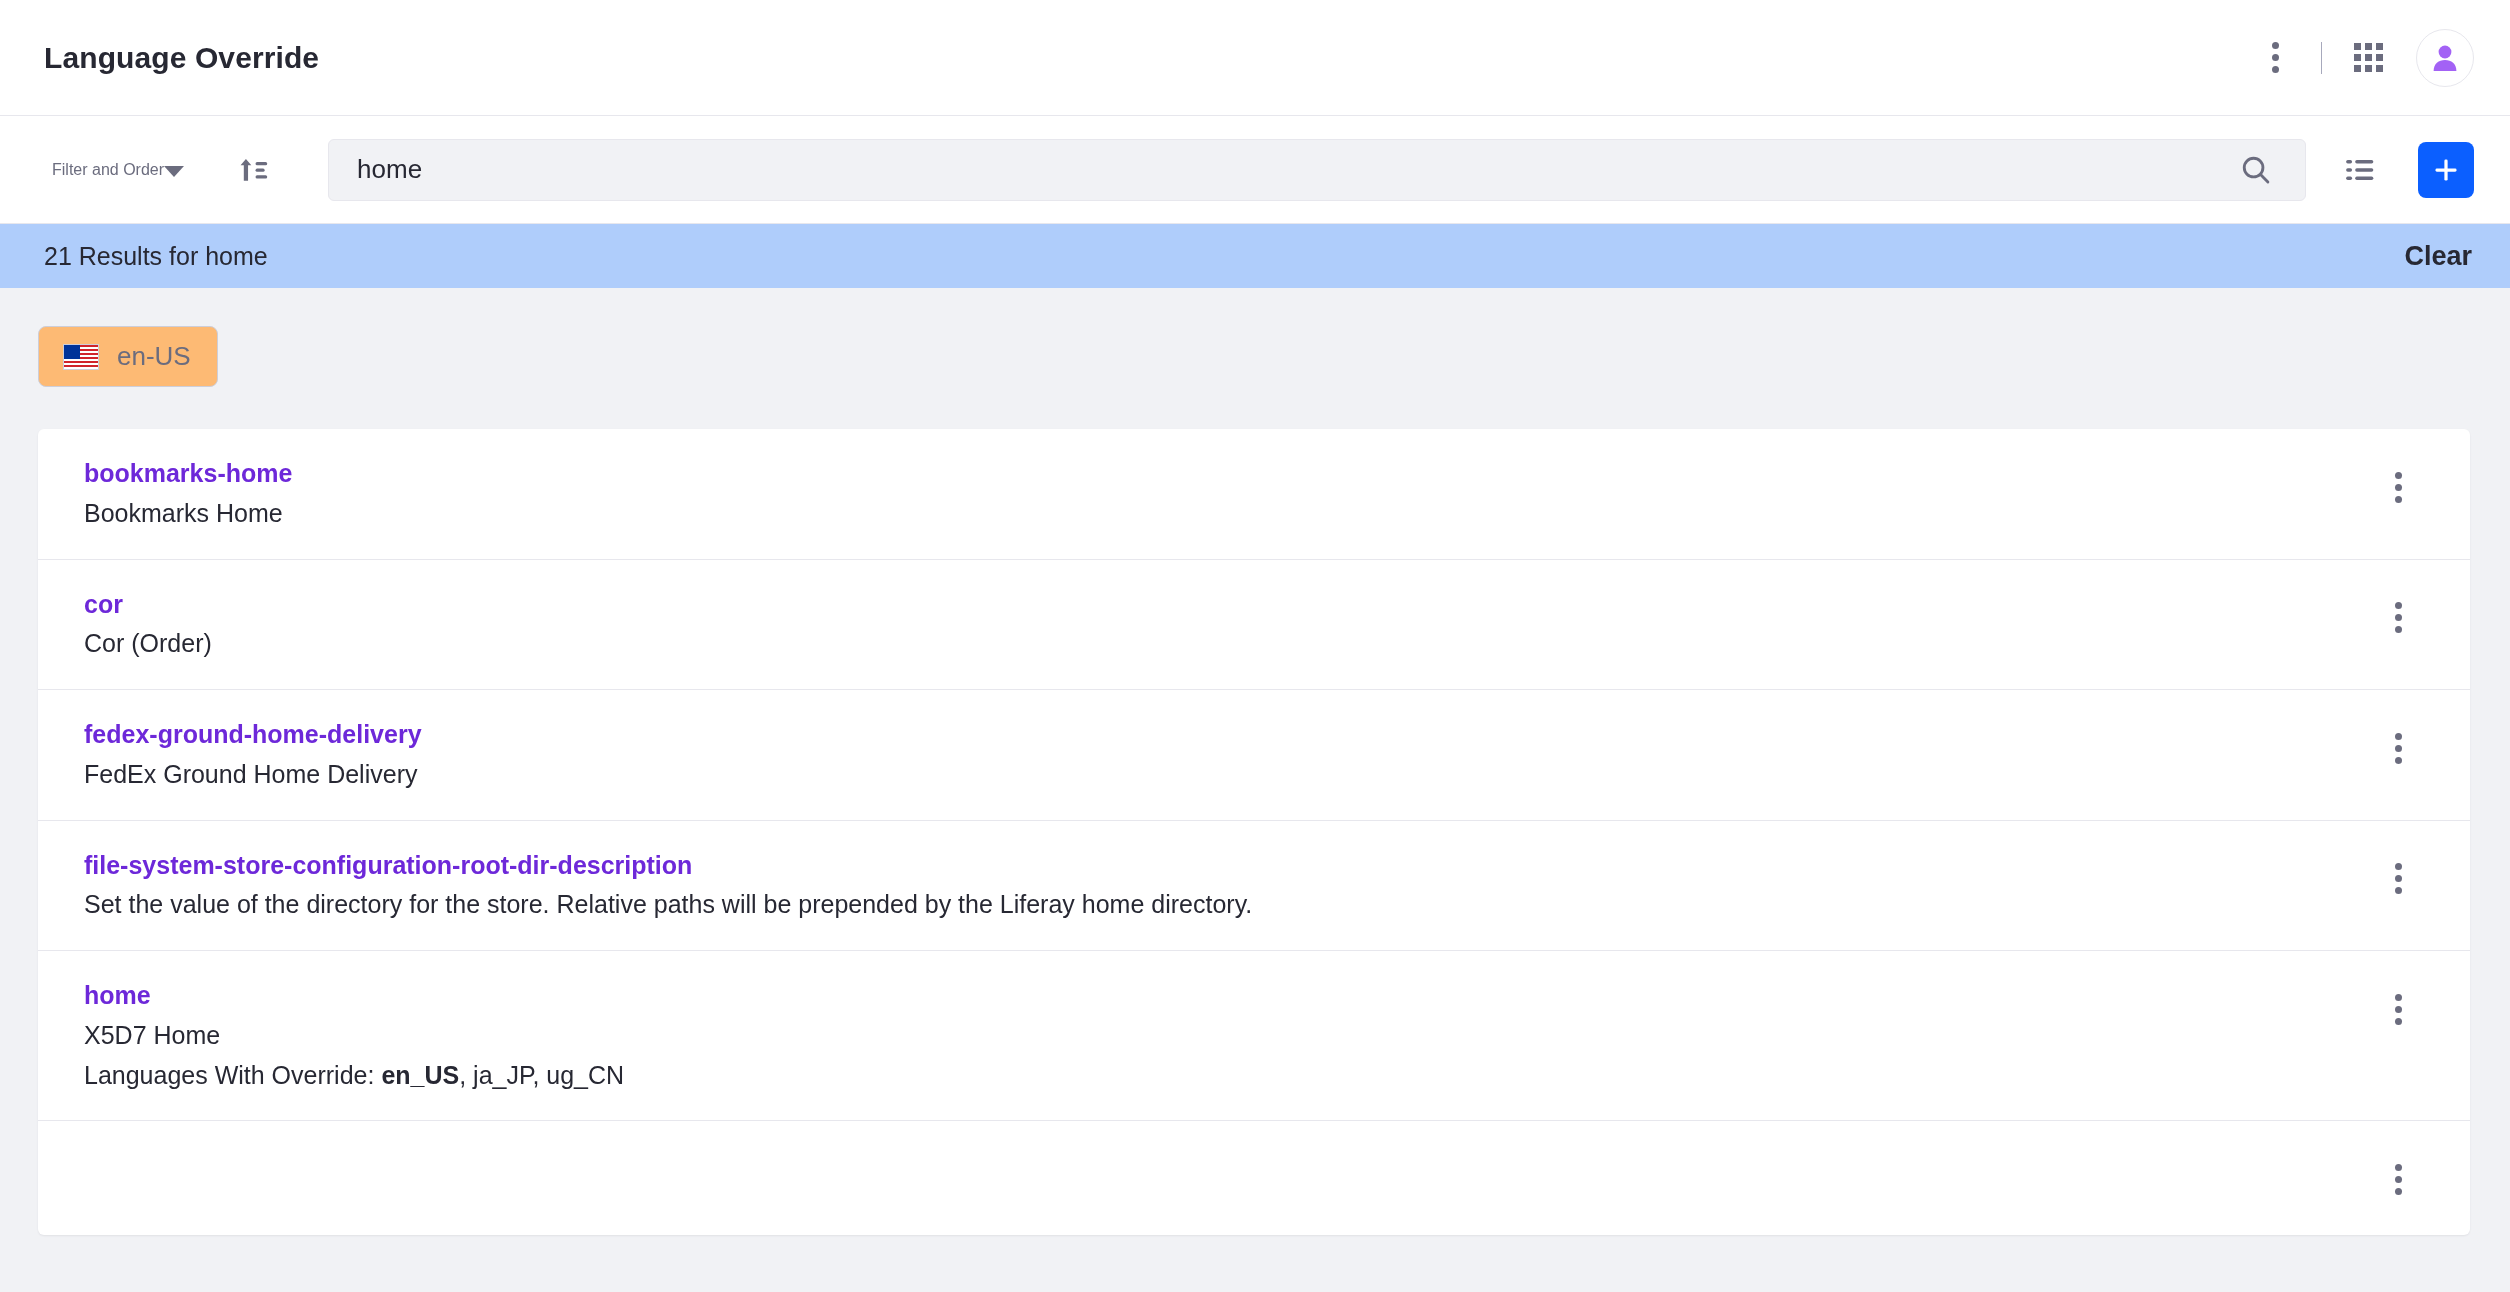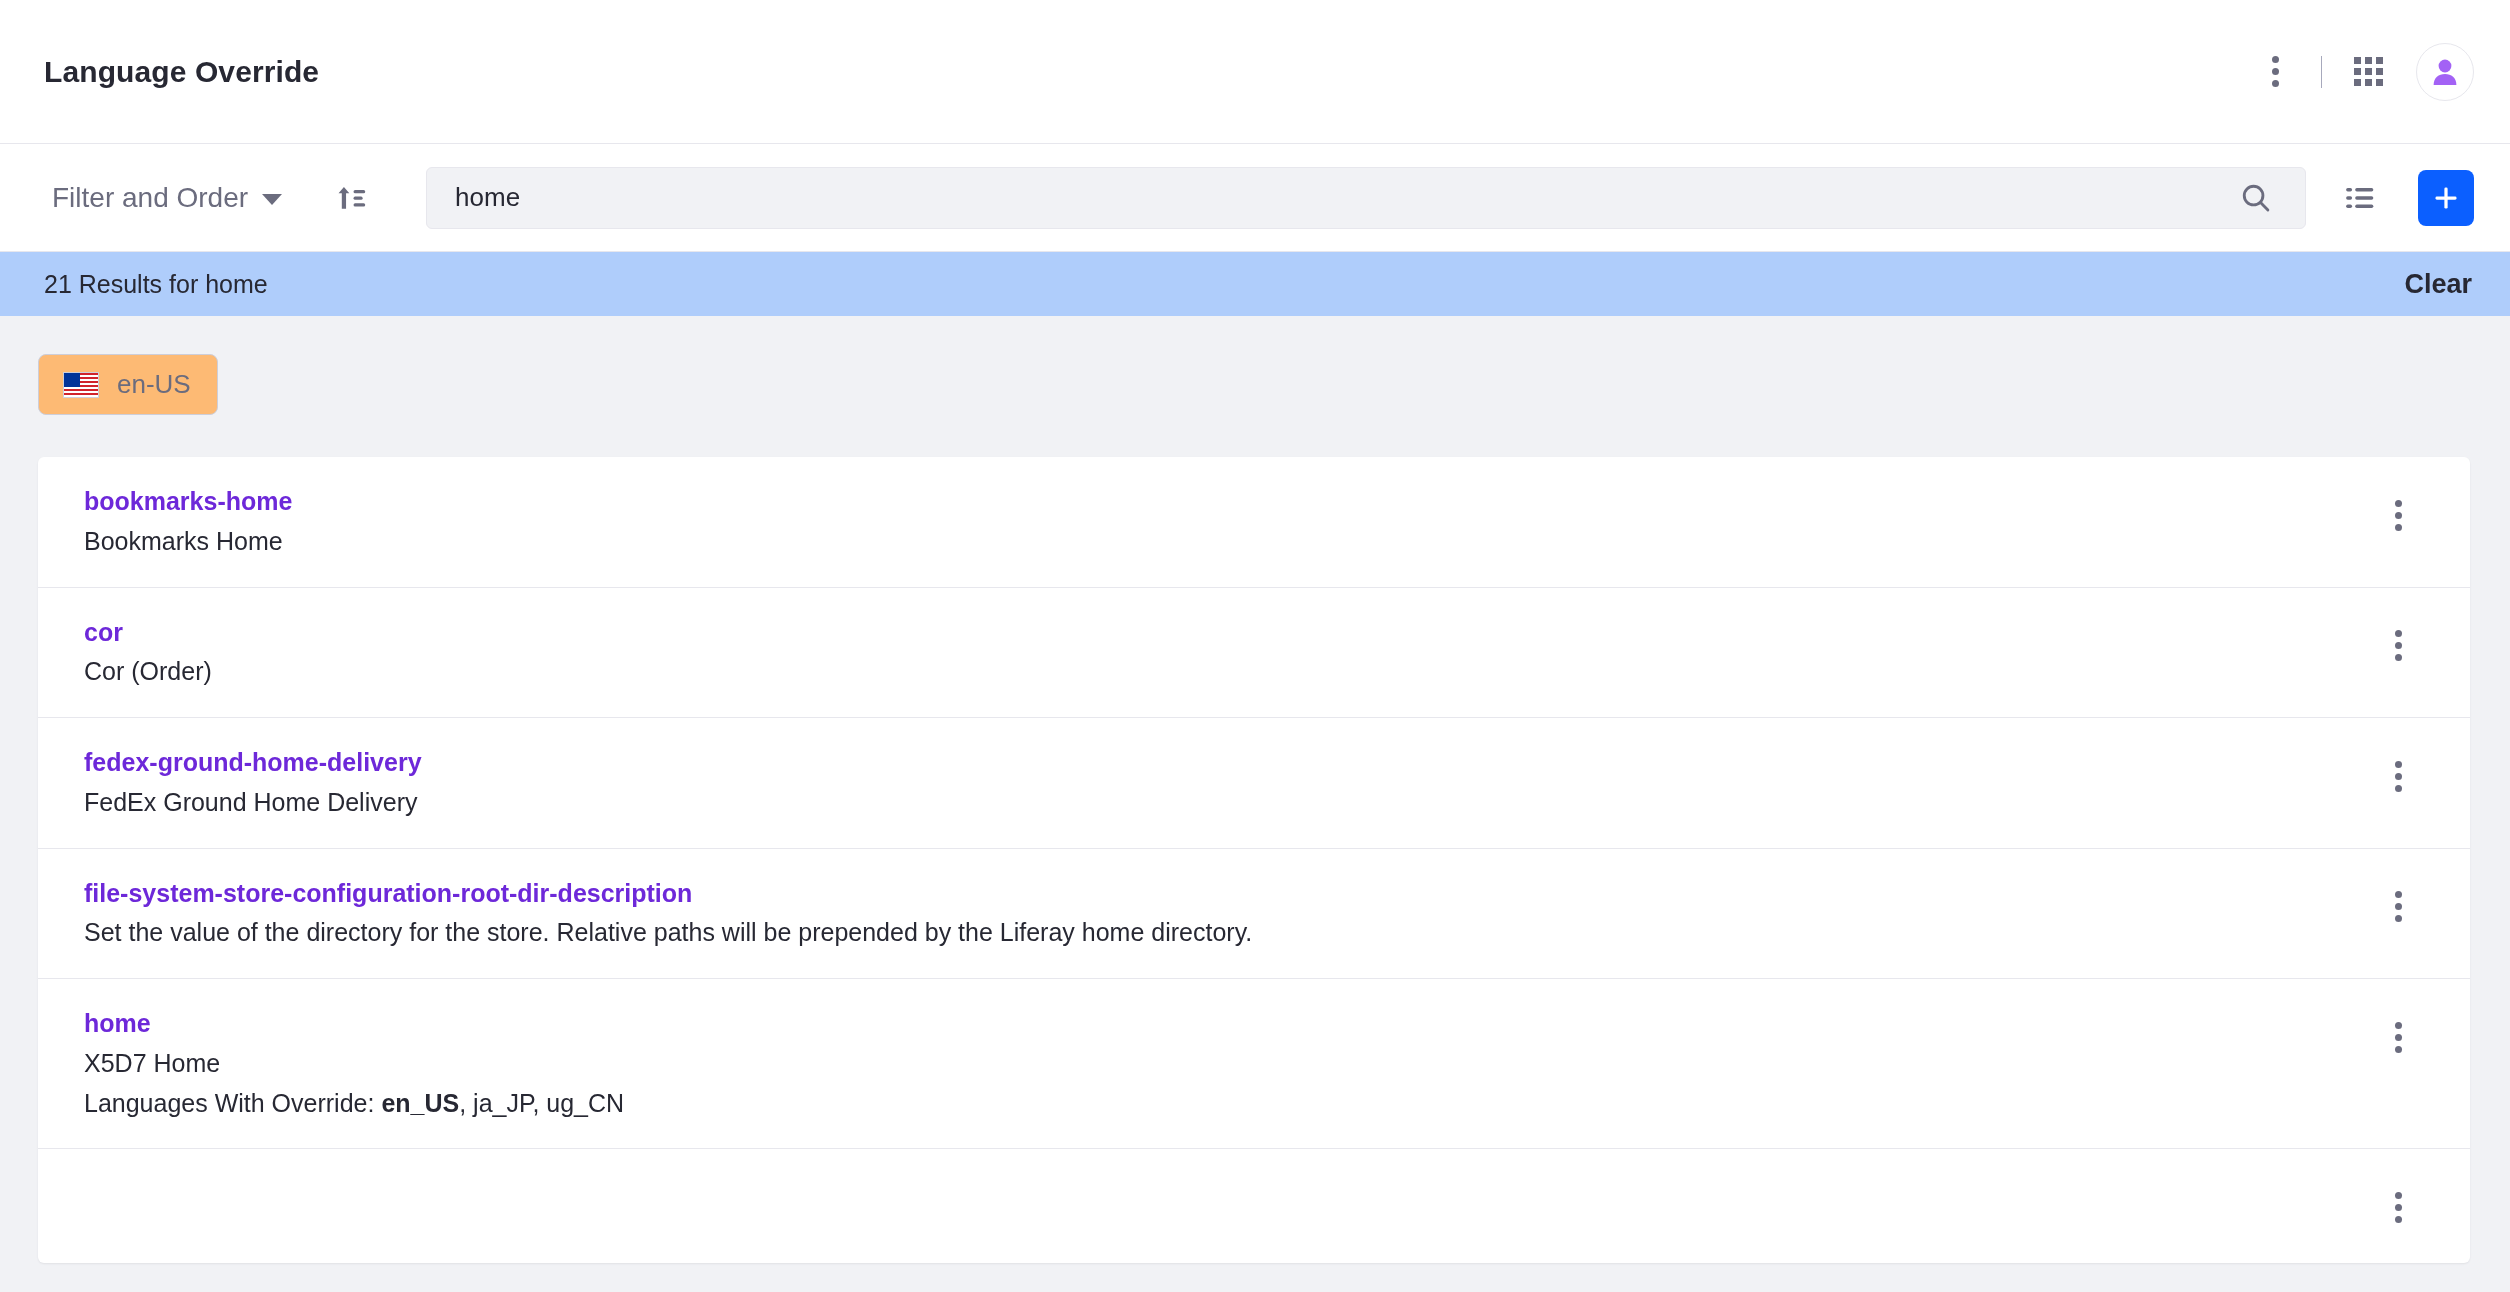--- a/index.html
+++ b/index.html
@@ -7,21 +7,21 @@
     width: 2510px;
     height: 1292px;
     overflow: hidden;
     background: #f1f2f5;
     font-family: "Liberation Sans", sans-serif;
     -webkit-font-smoothing: antialiased;
   }
 
   
   .app-header {
-    height: 144px;
+    height: 116px;
     background: #ffffff;
     border-bottom: 1px solid #e7e7ed;
     display: flex;
     align-items: center;
     padding: 0 36px 0 44px;
   }
   .app-title {
     font-size: 30px;
     font-weight: bold;
     color: #272833;
@@ -61,22 +61,22 @@
   
   .toolbar {
     height: 108px;
     background: #ffffff;
     display: flex;
     align-items: center;
     padding: 0 36px 0 44px;
     border-bottom: 1px solid #e7e7ed;
   }
   .filter-order {
-    display: flex; align-items: center; gap: 14px;
-    font-size: 28px; color: #6b6c7e;
+    display: flex; align-items: center; 
+    font-size: 16px; color: #6b6c7e;
     cursor: pointer;
     padding: 10px 8px;
     white-space: nowrap;
     text-align: center;
   }
   .caret-down {
     width: 0; height: 0;
     border-left: 10px solid transparent;
     border-right: 10px solid transparent;
     border-top: 11px solid #6b6c7e;

